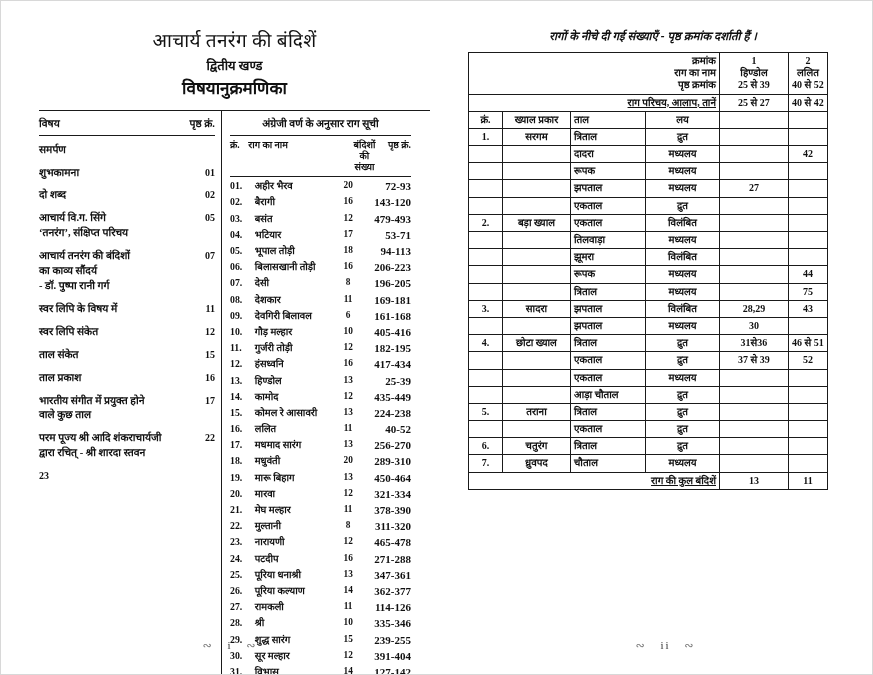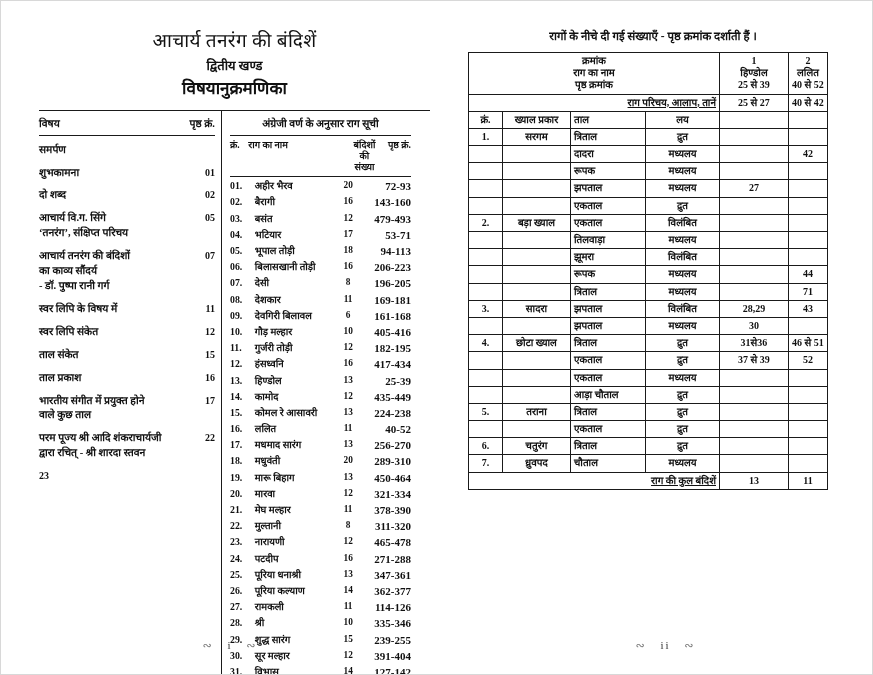--- a/index.html
+++ b/index.html
@@ -136,20 +136,21 @@
   .folio .orn { font-size: 11px; color: #777; }
   .folio .num { font-weight: normal; color: #333; margin: 0 9px; }
 
   
   .rp-caption {
     text-align: center;
     font-size: 11.5px;
     font-weight: bold;
     margin: 0 0 8px 0;
     line-height: 1.3;
+    font-style: italic;
   }
   table.grid {
     border-collapse: collapse;
     width: 359px;
     table-layout: fixed;
     font-size: 10px;
     font-weight: bold;
   }
   table.grid td {
     border: 1.3px solid #1a1a1a;
@@ -159,21 +160,21 @@
     line-height: 1.22;
     box-sizing: border-box;
   }
   .col-sn  { width: 34px; }
   .col-typ { width: 68px; }
   .col-tal { width: 75px; }
   .col-lay { width: 74px; }
   .col-r1  { width: 69px; }
   .col-r2  { width: 39px; }
   .ctr { text-align: center; }
-  .hdr-stack { text-align: center; padding-right: 6px; line-height: 1.32; }
+  .hdr-stack { text-align: right; padding-right: 6px; line-height: 1.32; }
   .hdr-col { text-align: center; line-height: 1.32; }
   .totals-lbl { text-align: right; padding-right: 7px; text-decoration: underline; }
   .tall { height: 50px; }
 </style>
 </head>
 <body>
 
 <div class="page">
  <div class="spread">
 
@@ -255,21 +256,21 @@
               <div class="raga-row">
                 <span class="c-no">01.</span>
                 <span class="c-name">अहीर भैरव</span>
                 <span class="c-cnt">20</span>
                 <span class="c-pg">72-93</span>
               </div>
               <div class="raga-row">
                 <span class="c-no">02.</span>
                 <span class="c-name">बैरागी</span>
                 <span class="c-cnt">16</span>
-                <span class="c-pg">143-160</span>
+                <span class="c-pg">143-120</span>
               </div>
               <div class="raga-row">
                 <span class="c-no">03.</span>
                 <span class="c-name">बसंत</span>
                 <span class="c-cnt">12</span>
                 <span class="c-pg">479-493</span>
               </div>
               <div class="raga-row">
                 <span class="c-no">04.</span>
                 <span class="c-name">भटियार</span>
@@ -555,21 +556,21 @@
               <td class="ctr">मध्यलय</td>
               <td class="ctr"></td>
               <td class="ctr">44</td>
             </tr>
             <tr>
               <td class="ctr"></td>
               <td class="ctr"></td>
               <td>त्रिताल</td>
               <td class="ctr">मध्यलय</td>
               <td class="ctr"></td>
-              <td class="ctr">71</td>
+              <td class="ctr">75</td>
             </tr>
             <tr>
               <td class="ctr">3.</td>
               <td class="ctr">सादरा</td>
               <td>झपताल</td>
               <td class="ctr">विलंबित</td>
               <td class="ctr">28,29</td>
               <td class="ctr">43</td>
             </tr>
             <tr>

